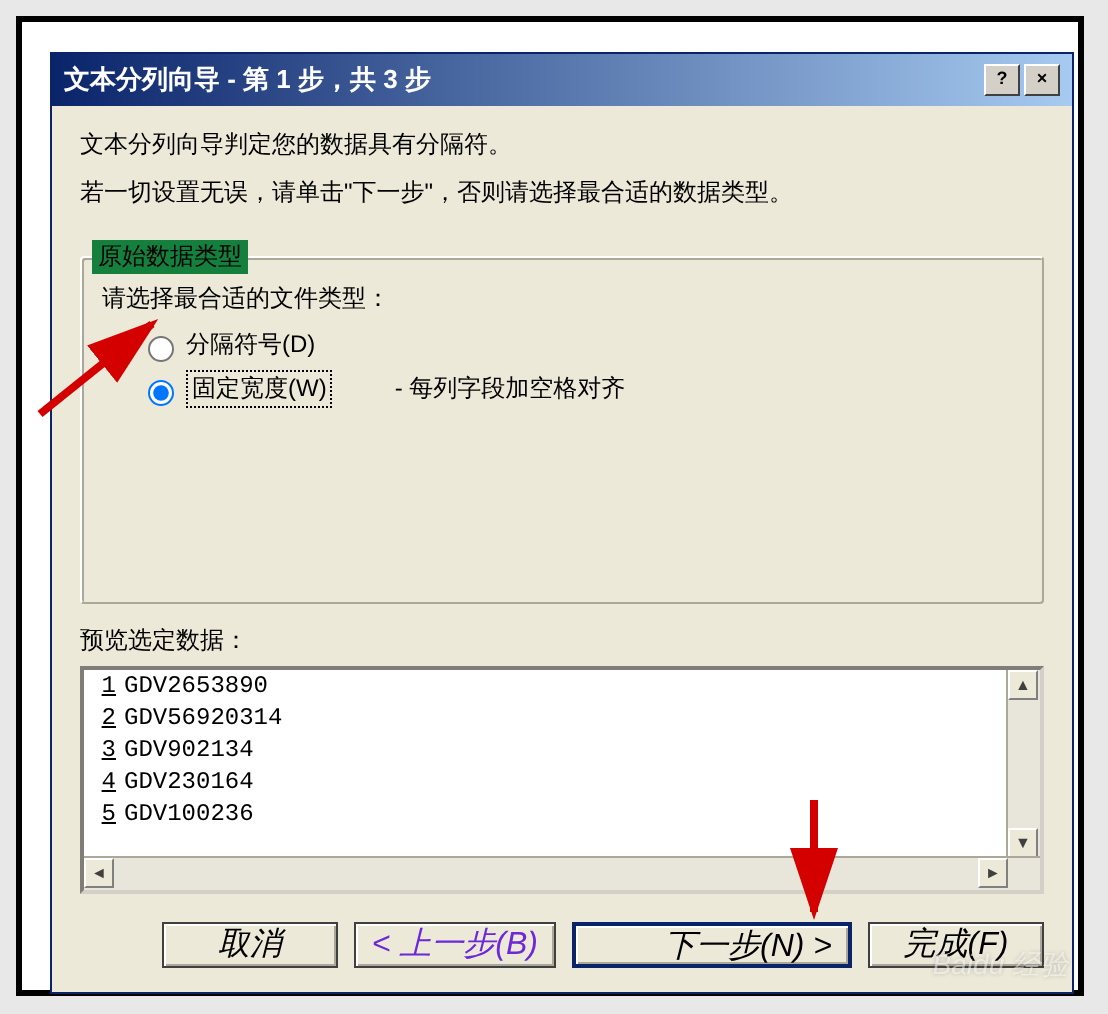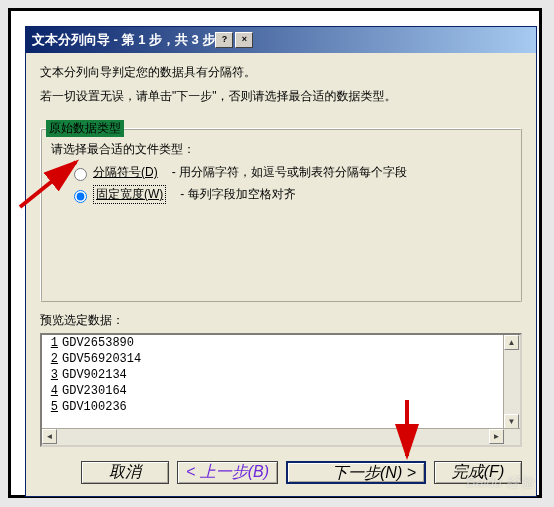--- a/index.html
+++ b/index.html
@@ -32,20 +32,21 @@
     border: 1px solid #0a246a;
     box-sizing: border-box;
   }
   .titlebar {
     background: linear-gradient(to right, #0a246a, #a6caf0);
     color: #fff;
     font-weight: bold;
     padding: 4px 6px;
     font-size: 13px;
     display: flex;
+    justify-content: space-between;
     align-items: center;
   }
   .title-buttons {
     display: flex;
     gap: 2px;
   }
   .title-btn {
     width: 16px;
     height: 14px;
     background: #d4d0c8;
@@ -90,22 +91,21 @@
   }
   .radio-row {
     display: flex;
     align-items: center;
     margin: 4px 0 4px 18px;
   }
   .radio-row input {
     margin-right: 6px;
   }
   .radio-label {
-    margin-right: 10px;
-    text-decoration: underline;
+    margin-right: 27px;
   }
   .radio-label.selected {
     border: 1px dotted #000;
     padding: 0 2px;
   }
   .radio-desc {
     margin-left: 4px;
   }
   .preview-label {
     margin: 6px 0 4px 0;
@@ -227,21 +227,20 @@
       <p class="intro-text">文本分列向导判定您的数据具有分隔符。</p>
       <p class="intro-text">若一切设置无误，请单击"下一步"，否则请选择最合适的数据类型。</p>
 
       <span class="fieldset-label">原始数据类型</span>
       <div class="fieldset-box">
         <div class="choose-label">请选择最合适的文件类型：</div>
 
         <div class="radio-row">
           <input type="radio" name="dtype" style="">
           <span class="radio-label"><span>分隔符号(D)</span></span>
-          <span class="radio-desc">- 用分隔字符，如逗号或制表符分隔每个字段</span>
         </div>
 
         <div class="radio-row">
           <input type="radio" name="dtype" checked="" style="">
           <span class="radio-label selected"><span>固定宽度(W)</span></span>
           <span class="radio-desc">- 每列字段加空格对齐</span>
         </div>
       </div>
 
       <div class="preview-label">预览选定数据：</div>

